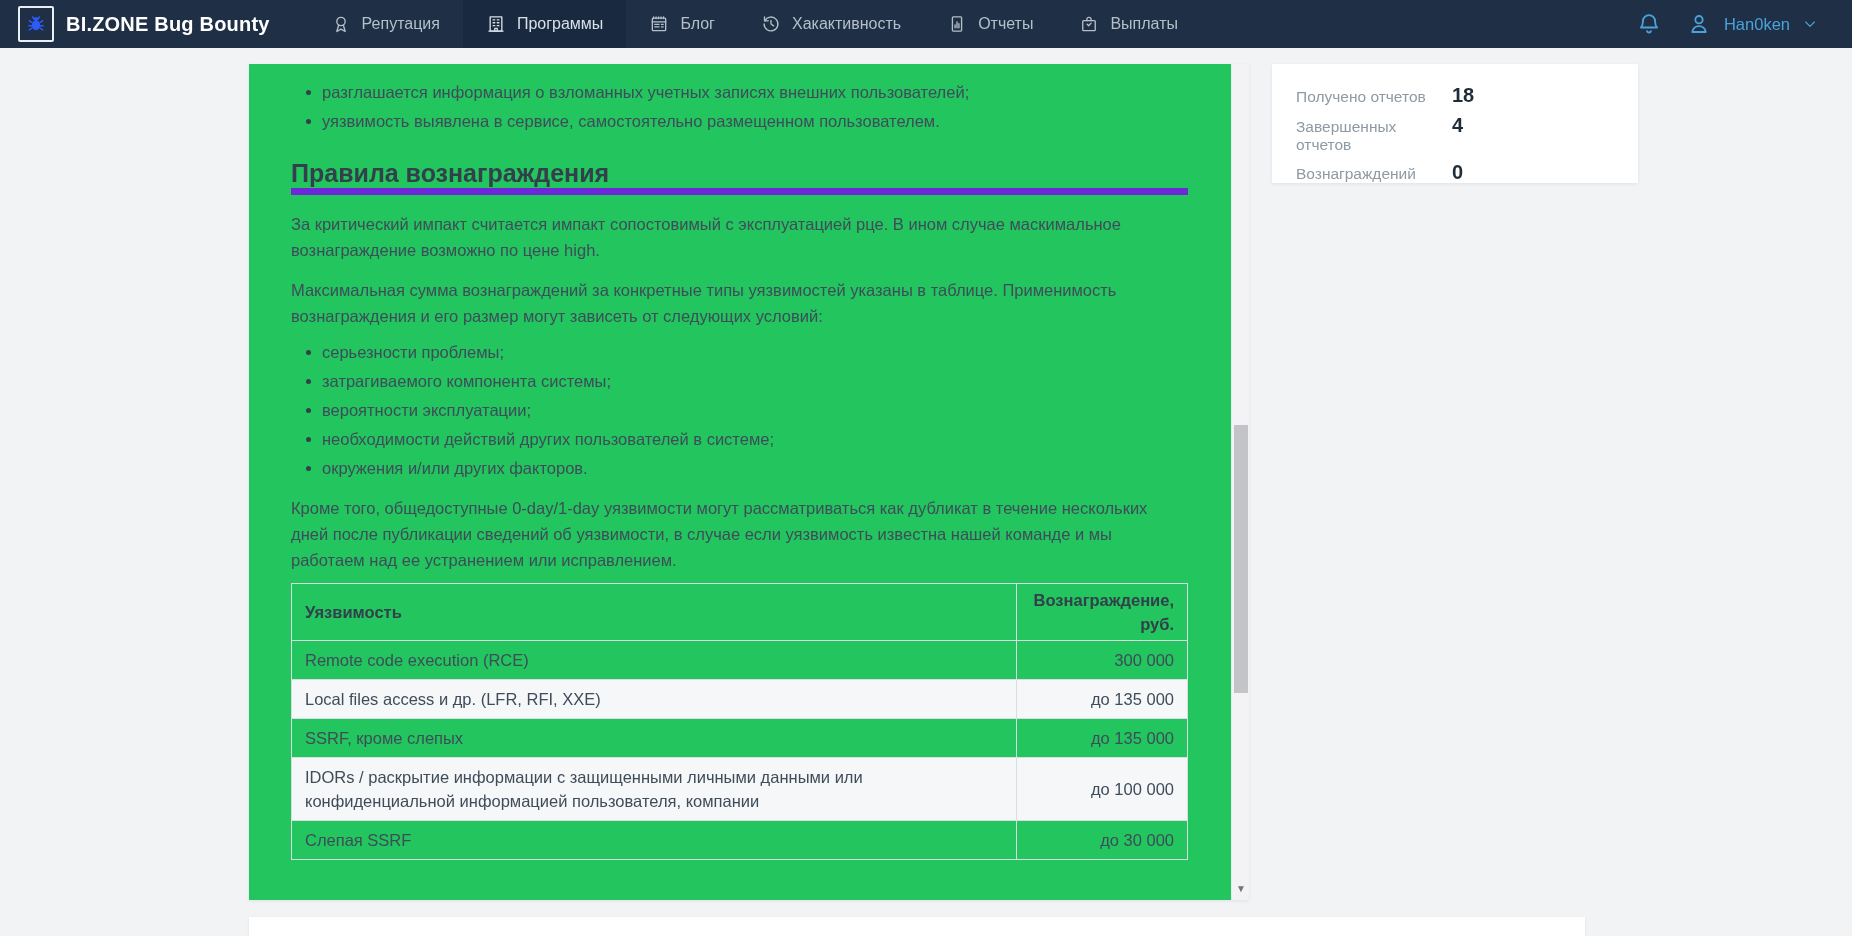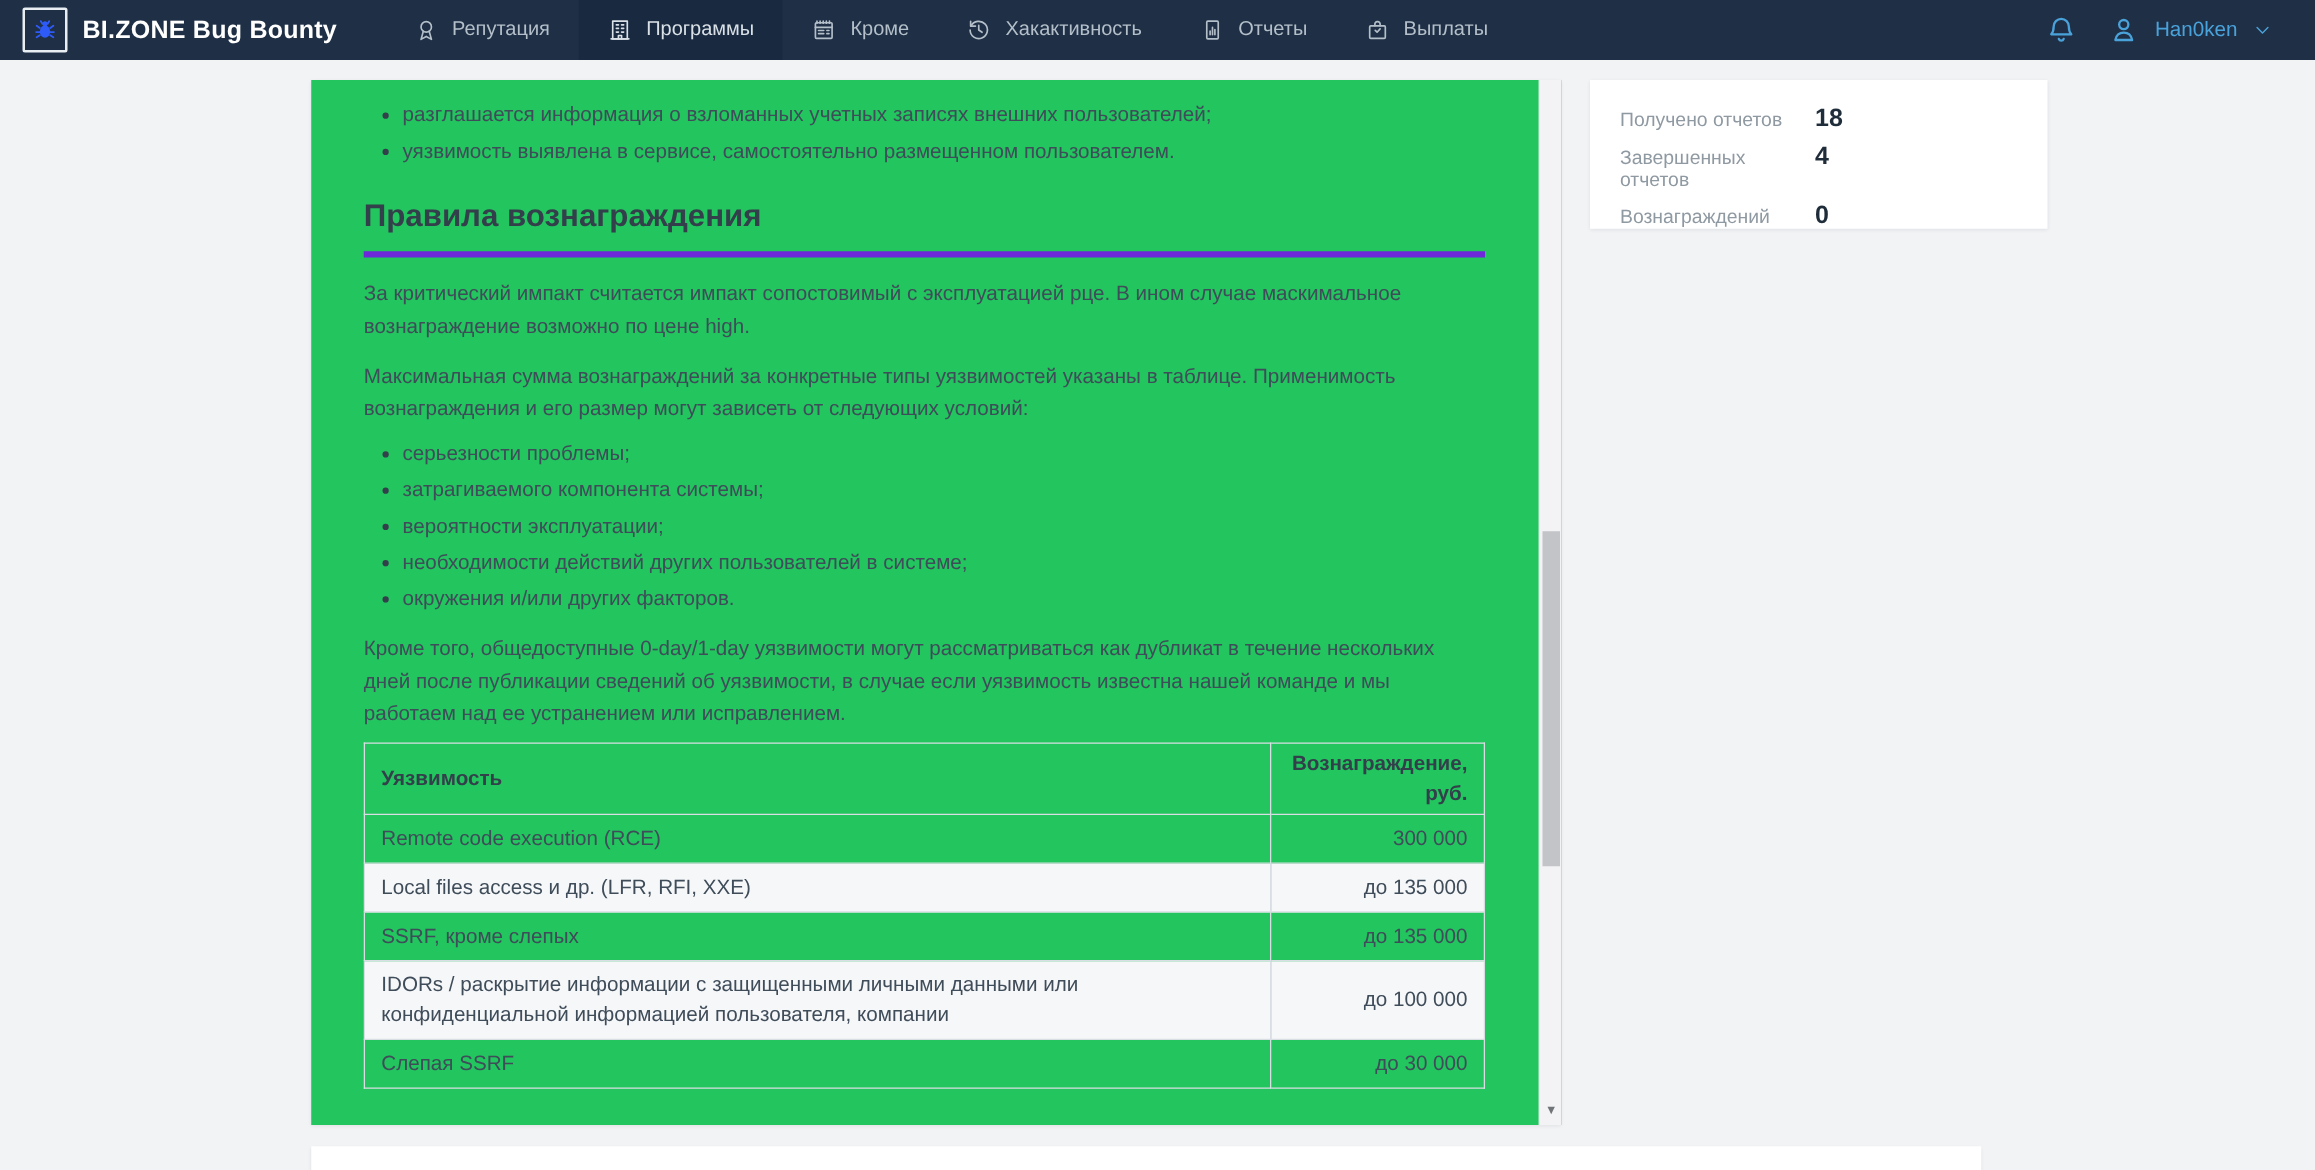--- a/index.html
+++ b/index.html
@@ -26,21 +26,21 @@
 
   
   .main-card { position:absolute; left:249px; top:64px; width:1000px; height:836px;
                background:#22c55e; box-shadow:0 1px 3px rgba(16,24,40,.08); overflow:hidden; }
   .content { padding:16px 61px 0 42px; }
   ul.bullets { list-style:none; }
   ul.bullets li { position:relative; padding-left:31px; line-height:25px; font-size:16.5px; margin-bottom:4px; }
   ul.bullets li::before { content:""; position:absolute; left:15px; top:10px; width:5px; height:5px;
                           border-radius:50%; background:#333f4a; }
   h2.section-title { margin-top:24px; font-size:25px; line-height:30px; font-weight:700; color:#333f4a;
-                     padding-bottom:13px; border-bottom:5px solid #6d28d9; }
+                     padding-bottom:0; border-bottom:7px solid #6d28d9; }
   .content p { margin-top:14px; line-height:26px; font-size:16.5px; }
   .content p.first { margin-top:16px; }
   ul.conditions { margin-top:11px; }
   table.rewards { width:100%; margin-top:10px; border-collapse:collapse; font-size:16.5px; }
   table.rewards th, table.rewards td { border:1px solid #d9dee4; }
   table.rewards th { font-weight:700; color:#333f4a; text-align:left; padding:4px 13px; line-height:24px; height:54px; }
   table.rewards th.amount { text-align:right; width:171px; }
   table.rewards td { padding:7px 13px; line-height:24px; color:#3f4c59; }
   table.rewards td.amount { text-align:right; white-space:nowrap; }
   table.rewards tbody tr:nth-child(even) { background:#f6f7f9; }
@@ -105,21 +105,21 @@
     </a>
     <a class="nav-item">
       <span class="nav-icon">
         <svg width="20" height="20" viewBox="0 0 24 24">
             <rect x="4" y="5" width="16" height="15" rx="1"></rect>
             <path d="M5.5 3.5v2M8.5 3.5v2M11.5 3.5v2M14.5 3.5v2M17.5 3.5v2"></path>
             <path d="M4 9.5h16"></path>
             <path d="M7 12.5h5M7 15.5h5M15 12.5h2M15 15.5h2"></path>
           </svg>
       </span>
-      <span>Кроме</span>
+      <span>Блог</span>
     </a>
     <a class="nav-item">
       <span class="nav-icon">
         <svg width="20" height="20" viewBox="0 0 24 24">
             <path d="M4.6 8.2A8.3 8.3 0 1 1 3.7 12"></path>
             <path d="M4.2 3.6v4.6h4.6"></path>
             <path d="M12 7.6V12l3.2 2.2"></path>
           </svg>
       </span>
       <span>Хакактивность</span>

